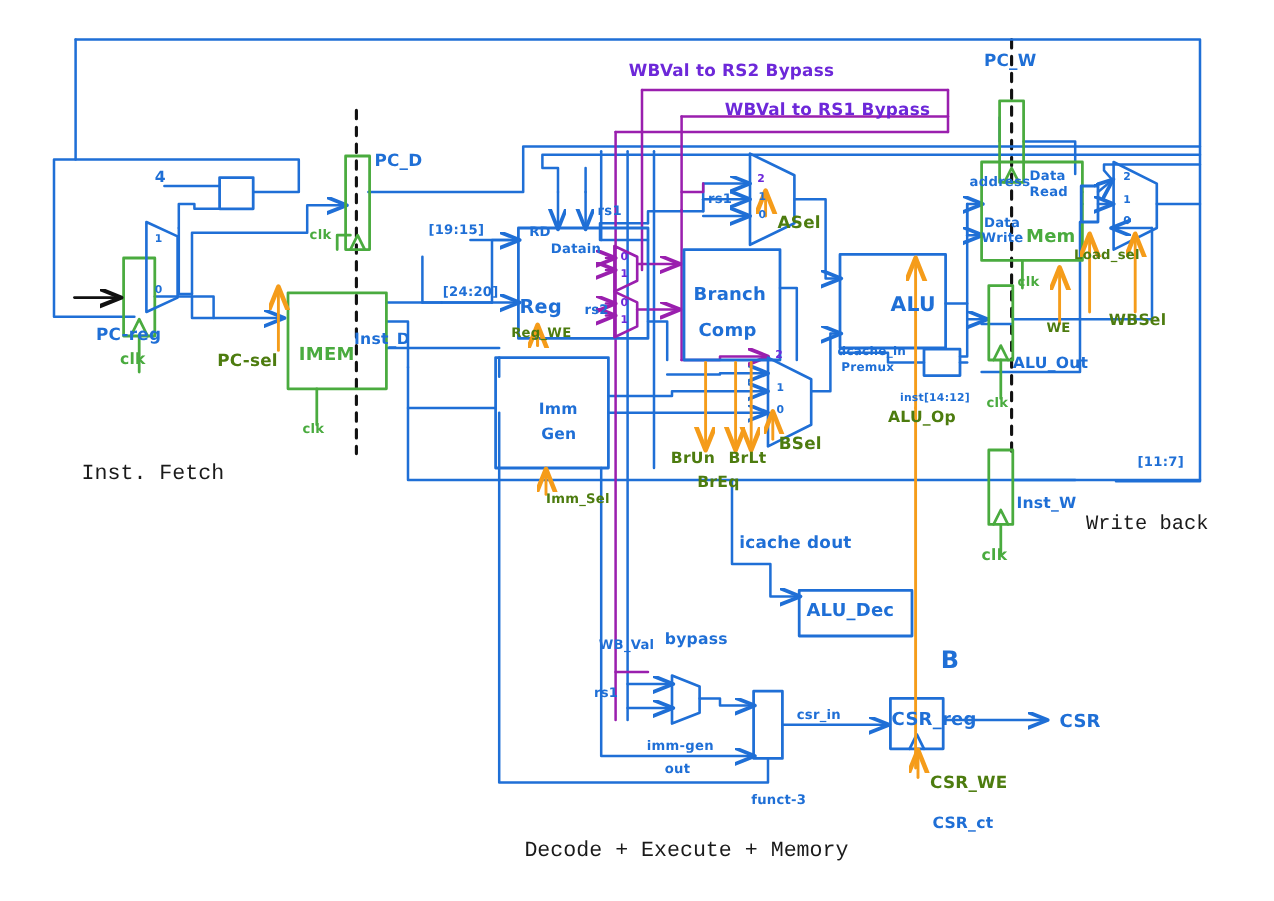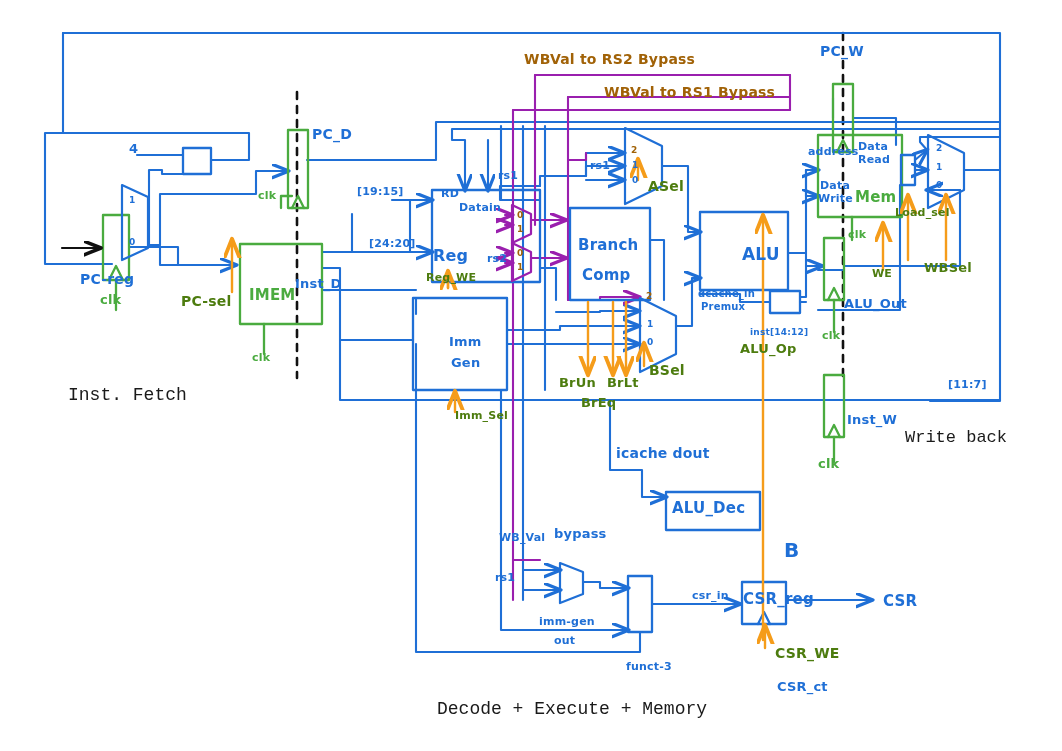--- a/index.html
+++ b/index.html
@@ -4,21 +4,21 @@
 <title>RISC-V Datapath Diagram</title>
 <style>
   html,body{margin:0;padding:0;background:#ffffff;}
   body{font-family:"DejaVu Sans", sans-serif;}
   #stage{position:relative;width:1062px;height:751px;background:#fff;overflow:hidden;}
   #svgroot{position:absolute;left:0;top:0;width:1062px;height:751px;}
   .lbl{position:absolute;white-space:nowrap;line-height:1;pointer-events:none;}
   .blue{color:#1f6fd6;}
   .green{color:#4aab3f;}
   .orange{color:#4d7c0f;}
-  .purple{color:#a16207;}
+  .purple{color:#6d28d9;}
   .f9{font-size:9px;}
   .f10{font-size:10px;}
   .f11{font-size:11px;}
   .f12{font-size:11px;}
   .f13{font-size:13px;}
   .f14{font-size:14px;}
   .f15{font-size:15px;}
   .f16{font-size:16px;}
   .f17{font-size:17px;}
   .f18{font-size:18px;}
@@ -314,21 +314,21 @@
   <div class="lbl hand f14 purple" style="left:524px;top:52px;">WBVal to RS2 Bypass</div>
   <div class="lbl hand f14 purple" style="left:604px;top:85px;">WBVal to RS1 Bypass</div>
   <div class="lbl hand f14 blue" style="left:604px;top:446px;margin-left:12px;">icache dout</div>
   <div class="lbl hand f15 blue" style="left:672px;top:501px;">ALU_Dec</div>
   <div class="lbl hand f13 blue" style="left:554px;top:527px;">bypass</div>
   <div class="lbl hand f12 blue" style="left:499px;top:532px;">WB_Val</div>
   <div class="lbl hand f12 blue" style="left:495px;top:572px;">rs1</div>
   <div class="lbl hand f12 blue" style="left:539px;top:616px;">imm-gen</div>
   <div class="lbl hand f12 blue" style="left:554px;top:635px;">out</div>
   <div class="lbl hand f12 blue" style="left:626px;top:661px;">funct-3</div>
-  <div class="lbl hand f12 blue" style="left:664px;top:590px;margin-left:28px;">csr_in</div>
+  <div class="lbl hand f12 blue" style="left:664px;top:590px;">csr_in</div>
   <div class="lbl hand f15 blue" style="left:743px;top:592px;">CSR_reg</div>
   <div class="lbl hand f20 blue" style="left:784px;top:540px;">B</div>
   <div class="lbl hand f15 blue" style="left:883px;top:594px;">CSR</div>
   <div class="lbl hand f14 orange" style="left:775px;top:646px;">CSR_WE</div>
   <div class="lbl hand f13 blue" style="left:777px;top:680px;">CSR_ct</div>
 
   <div class="lbl hand f9 blue" style="left:129px;top:196px;">1</div>
   <div class="lbl hand f9 blue" style="left:129px;top:238px;">0</div>
 
   <div class="lbl hand f9 purple" style="left:631px;top:146px;">2</div>

